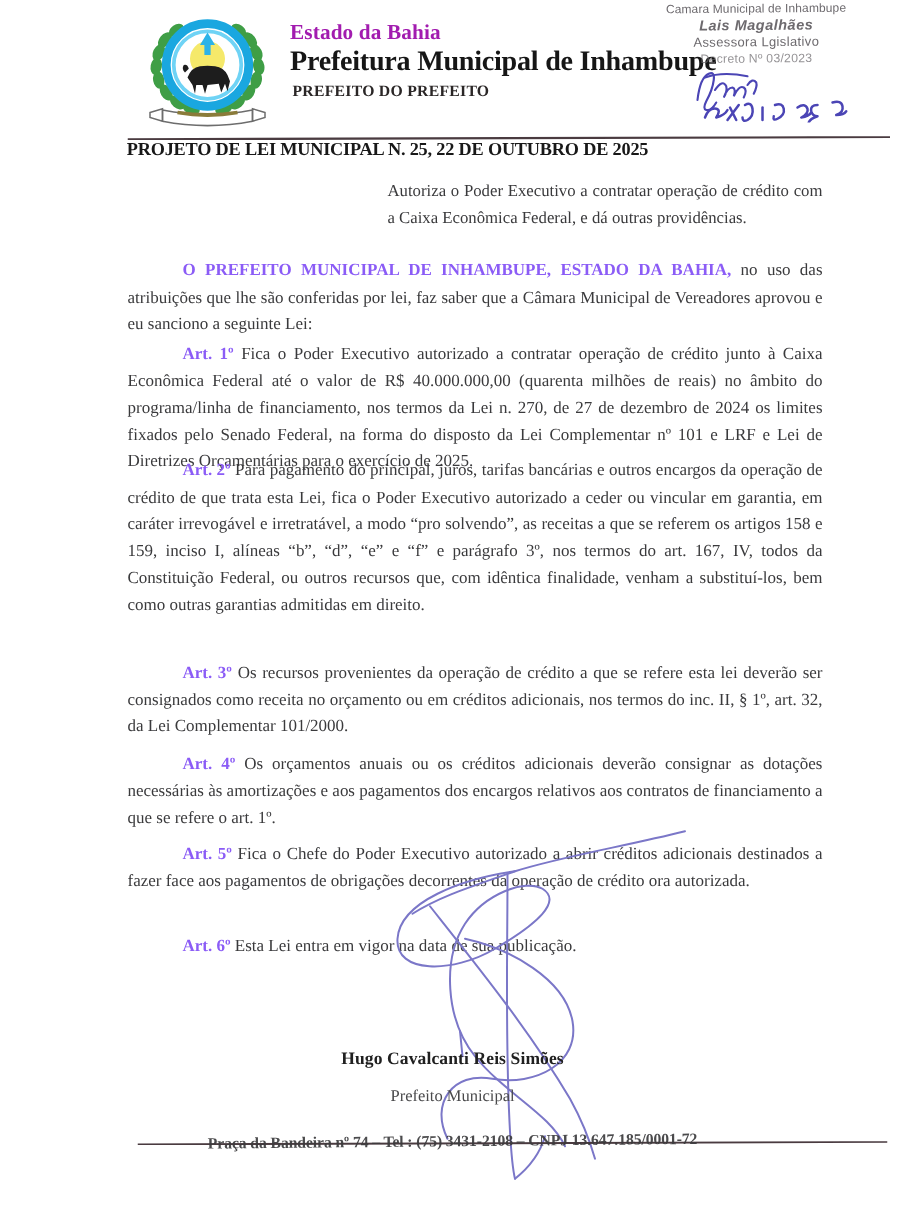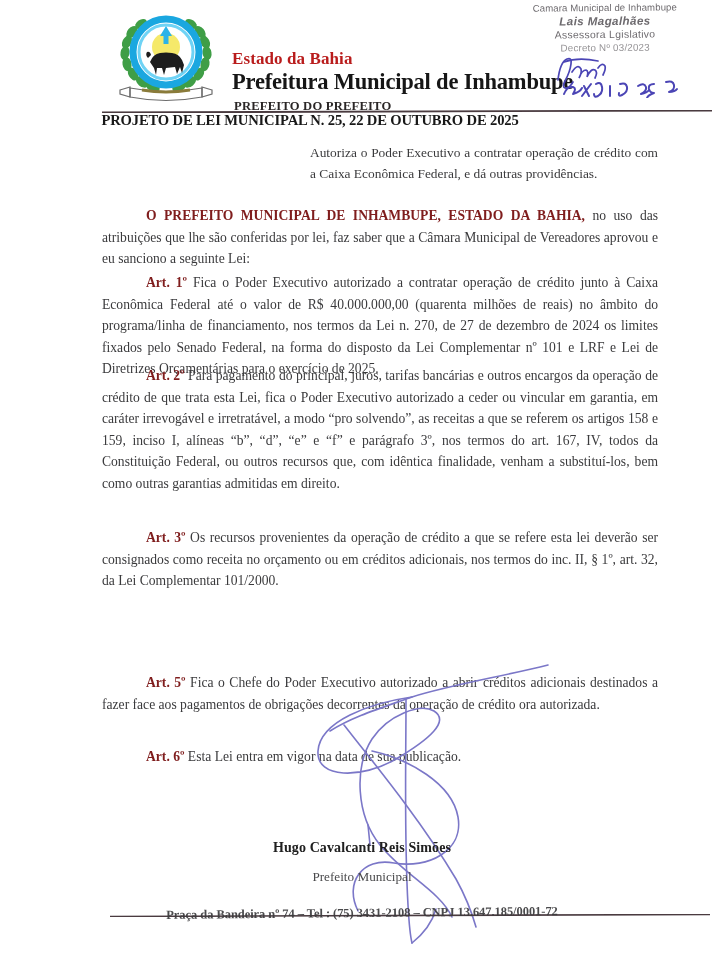--- a/index.html
+++ b/index.html
@@ -36,23 +36,22 @@
   .header-titles {
     position: absolute;
     left: 232px;
     top: 16px;
     width: 360px;
   }
   .hdr-state {
     font-size: 17px;
     font-weight: bold;
     letter-spacing: .1px;
-    color: #b91c1c;
+    color: #a21caf;
     line-height: 1.12;
-    margin-top: 33px;
   }
   .hdr-city {
     font-size: 22.5px;
     font-weight: bold;
     letter-spacing: -.2px;
     color: #161616;
     line-height: 1.18;
     margin-top: 1px;
     white-space: nowrap;
   }
@@ -127,21 +126,21 @@
 
   .body-block {
     position: absolute;
     left: 102px;
     width: 556px;
     font-size: 13.6px;
     line-height: 1.585;
     text-align: justify;
     color: #3a3a3c;
   }
-  .body-block b { color: #7f1d1d; }
+  .body-block b { color: #8b5cf6; }
   .indent { display: inline-block; width: 44px; }
 
   #p-preambulo { top: 205px; }
   #p-art1      { top: 272px; }
   #p-art2      { top: 365px; }
   #p-art3      { top: 527px; }
   #p-art4      { top: 600px; }
   #p-art5      { top: 672px; }
   #p-art6      { top: 746px; }
 
@@ -302,20 +301,23 @@
   </div>
 
   <div class="body-block" id="p-art2">
     <span class="indent"></span><b>Art. 2º</b><span> Para pagamento do principal, juros, tarifas bancárias e outros encargos da operação de crédito de que trata esta Lei, fica o Poder Executivo autorizado a ceder ou vincular em garantia, em caráter irrevogável e irretratável, a modo “pro solvendo”, as receitas a que se referem os artigos 158 e 159, inciso I, alíneas “b”, “d”, “e” e “f” e parágrafo 3º, nos termos do art. 167, IV, todos da Constituição Federal, ou outros recursos que, com idêntica finalidade, venham a substituí-los, bem como outras garantias admitidas em direito.</span>
   </div>
 
   <div class="body-block" id="p-art3">
     <span class="indent"></span><b>Art. 3º</b><span> Os recursos provenientes da operação de crédito a que se refere esta lei deverão ser consignados como receita no orçamento ou em créditos adicionais, nos termos do inc. II, § 1º, art. 32, da Lei Complementar 101/2000.</span>
   </div>
 
+  <div class="body-block" id="p-art4">
+    <span class="indent"></span><b>Art. 4º</b><span> Os orçamentos anuais ou os créditos adicionais deverão consignar as dotações necessárias às amortizações e aos pagamentos dos encargos relativos aos contratos de financiamento a que se refere o art. 1º.</span>
+  </div>
 
   <div class="body-block" id="p-art5">
     <span class="indent"></span><b>Art. 5º</b><span> Fica o Chefe do Poder Executivo autorizado a abrir créditos adicionais destinados a fazer face aos pagamentos de obrigações decorrentes da operação de crédito ora autorizada.</span>
   </div>
 
   <div class="body-block" id="p-art6">
     <span class="indent"></span><b>Art. 6º</b><span> Esta Lei entra em vigor na data de sua publicação.</span>
   </div>
 
   <div class="hand-sign-main">

